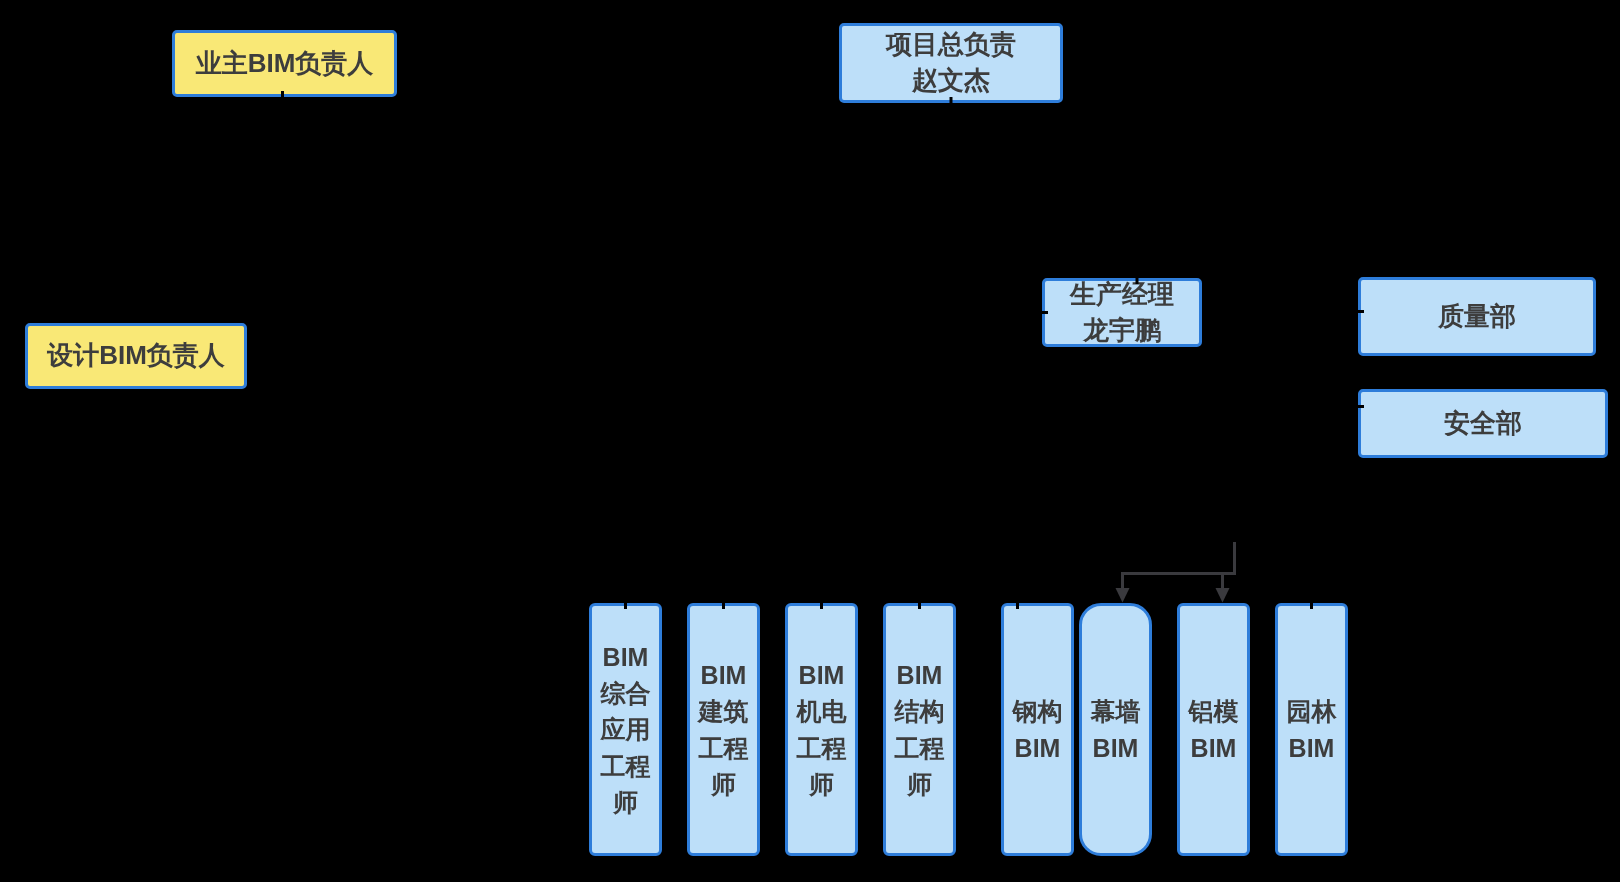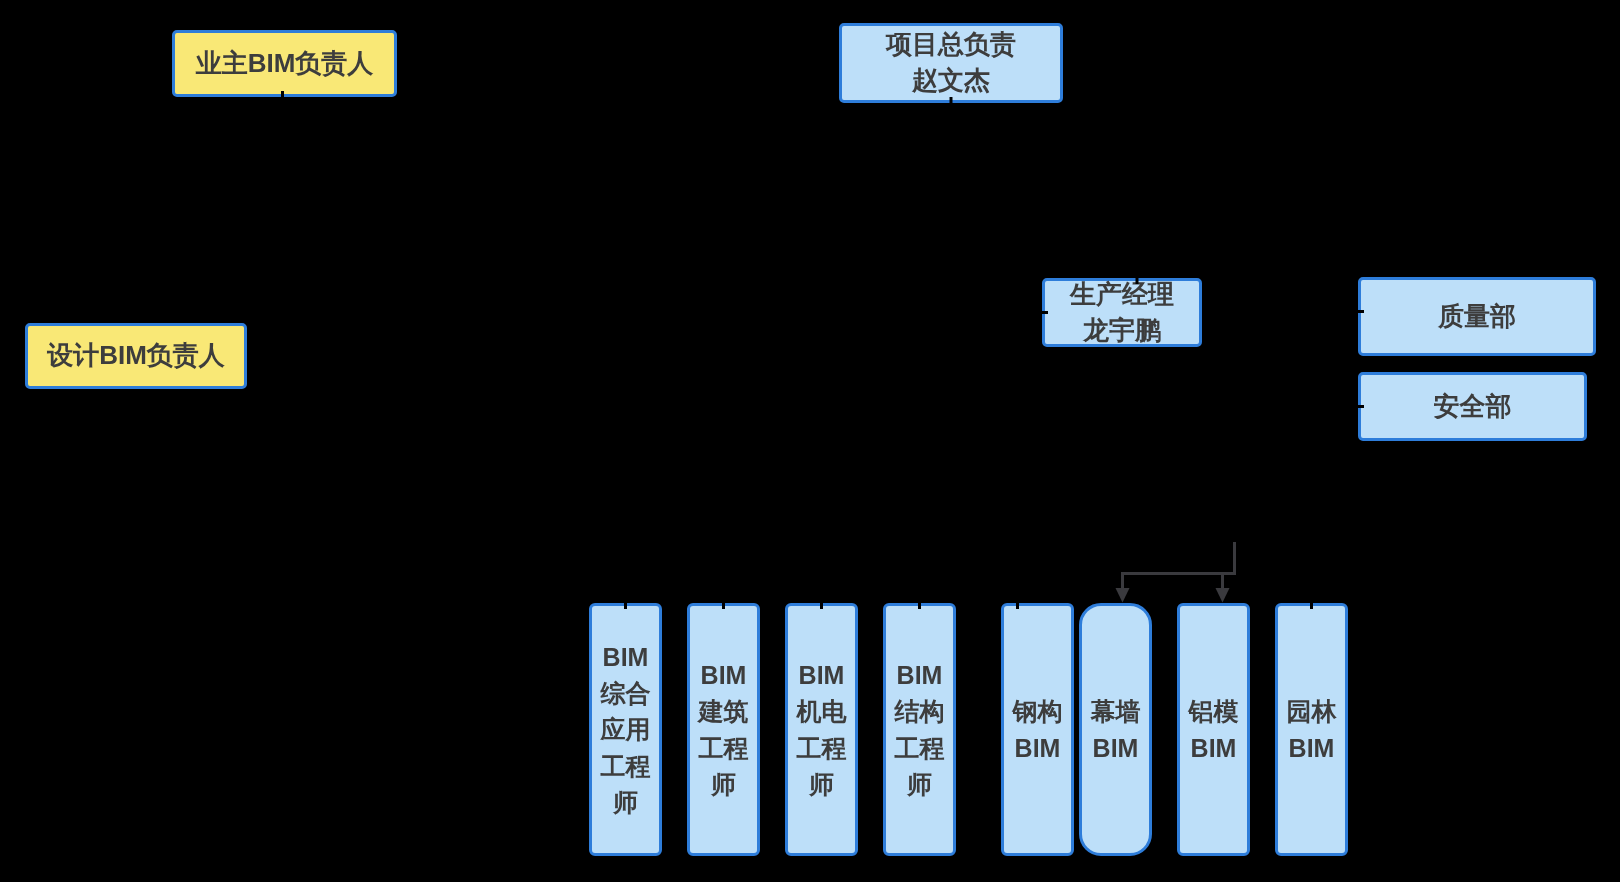--- a/index.html
+++ b/index.html
@@ -23,21 +23,21 @@
 
   
   .n0{left:172px;top:30px;width:225px;height:67px;}
   .n1{left:839px;top:23px;width:224px;height:80px;}
   .n2{left:1358px;top:183px;width:238px;height:67px;}
   .n3{left:25px;top:278px;width:222px;height:66px;margin-top:45px;}
   .n4{left:303px;top:278px;width:222px;height:67px;}
   .n5{left:668px;top:278px;width:199px;height:68px;}
   .n6{left:1042px;top:278px;width:160px;height:69px;}
   .n7{left:1358px;top:277px;width:238px;height:79px;}
-  .n8{left:1358px;top:372px;width:229px;height:69px;}
+  .n8{left:1358px;top:389px;width:250px;height:69px;}
   .n9{left:590px;top:477px;width:266px;height:66px;}
   .n10{left:1113px;top:476px;width:245px;height:68px;}
   .n11{left:589px;top:603px;width:73px;height:253px;}
   .n12{left:687px;top:603px;width:73px;height:253px;}
   .n13{left:785px;top:603px;width:73px;height:253px;}
   .n14{left:883px;top:603px;width:73px;height:253px;}
   .n15{left:981px;top:603px;width:73px;height:253px;margin-left:20px;}
   .n16{left:1079px;top:603px;width:73px;height:253px;border-radius:22px;}
   .n17{left:1177px;top:603px;width:73px;height:253px;}
   .n18{left:1275px;top:603px;width:73px;height:253px;}

